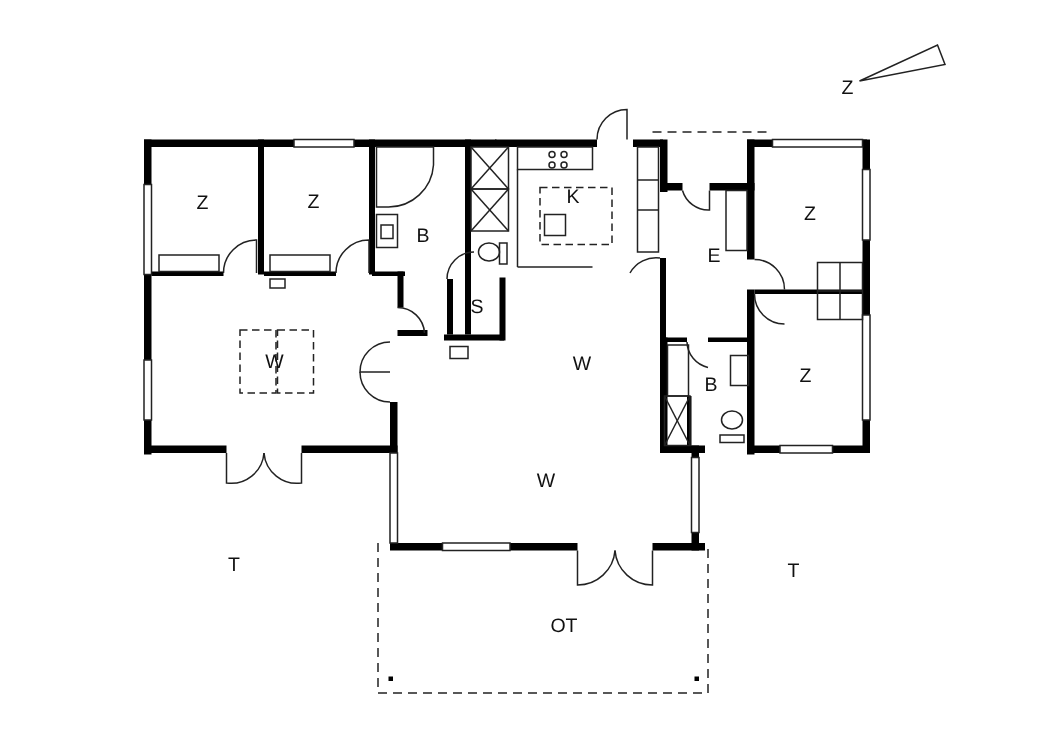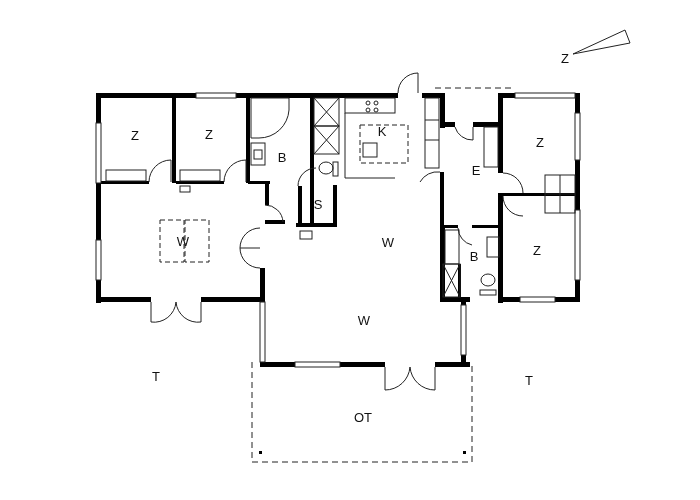--- a/index.html
+++ b/index.html
@@ -162,14 +162,14 @@
 <span class="lbl" style="left:382px;top:131px;">K</span>
 <span class="lbl" style="left:476px;top:170px;">E</span>
 <span class="lbl" style="left:540px;top:142px;">Z</span>
 <span class="lbl" style="left:537px;top:250px;">Z</span>
 <span class="lbl" style="left:474px;top:256px;">B</span>
 <span class="lbl" style="left:183px;top:241px;">W</span>
 <span class="lbl" style="left:388px;top:242px;">W</span>
 <span class="lbl" style="left:364px;top:320px;">W</span>
 <span class="lbl" style="left:156px;top:376px;">T</span>
 <span class="lbl" style="left:529px;top:380px;">T</span>
-<span class="lbl" style="left:363px;top:417px;">OT</span>
+<span class="lbl" style="left:376px;top:417px;">OT</span>
 </div>
 
 </body></html>

